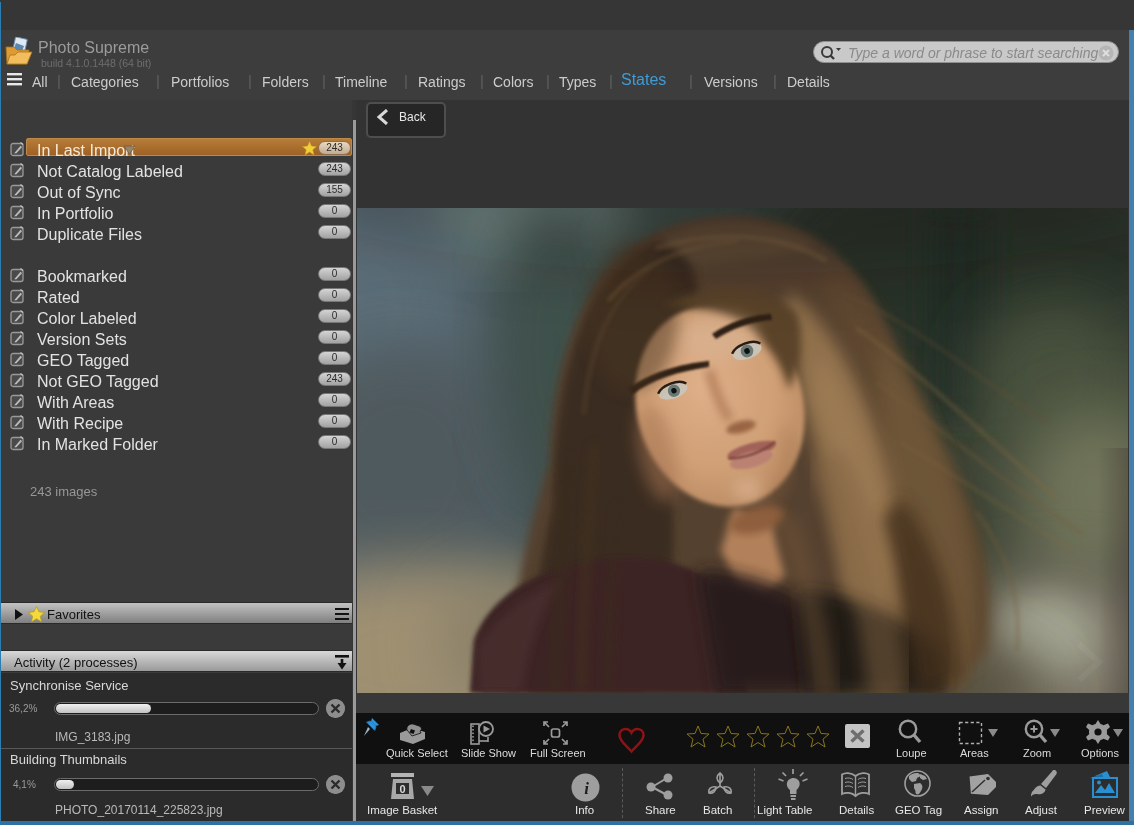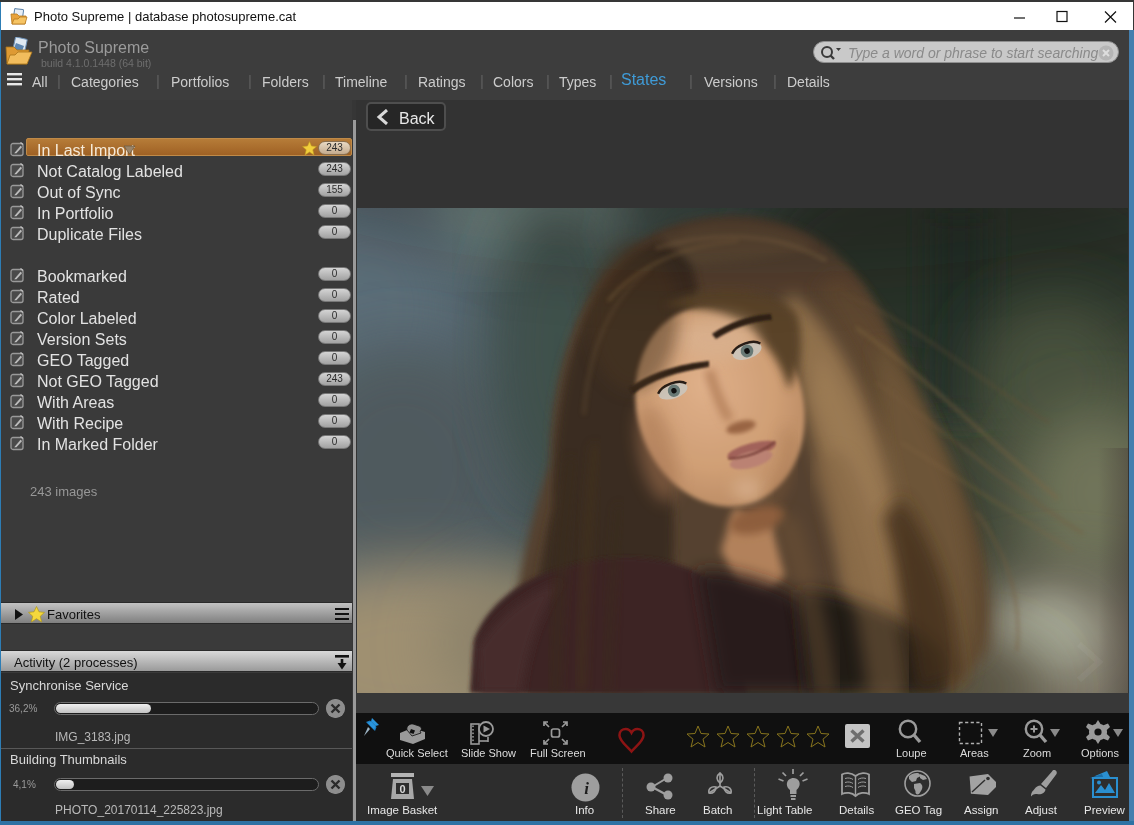--- a/index.html
+++ b/index.html
@@ -10,21 +10,21 @@
 #header{position:absolute;left:1px;top:30px;width:1129px;height:70px;background:#3d3d3d}
 #brand{position:absolute;left:37px;top:9px;font-size:16px;color:#9b9b9b}
 #build{position:absolute;left:40px;top:27px;font-size:10.5px;color:#6e6e6e}
 
 .nav{position:absolute;top:44px;font-size:14px;color:#cccccc}
 .navsep{position:absolute;top:42px;font-size:15px;color:#606060}
 
 #search{position:absolute;left:812px;top:11px;width:306px;height:22px;background:#c9c9c9;border:1px solid #8f8f8f;border-radius:11px}
 #searchtext{position:absolute;left:34px;top:3px;font-style:italic;font-size:14px;color:#8a8a8a}
 
-#back{position:absolute;z-index:4;left:366px;top:102px;width:80px;height:29px;background:#262626;border:2px solid #4e4e4e;border-radius:5px;color:#e8e8e8;font-size:16px}
+#back{position:absolute;z-index:4;left:366px;top:102px;width:80px;height:36px;background:#262626;border:2px solid #4e4e4e;border-radius:5px;color:#e8e8e8;font-size:12px}
 
 #sidebar{position:absolute;left:1px;top:100px;width:351px;height:725px;background:#3a3a3a}
 .row{position:absolute;left:0;width:351px;height:21px}
 .rlabel{position:absolute;left:36px;top:3px;font-size:16px;color:#e2e2e2}
 .badge{position:absolute;left:317px;top:2px;width:33px;height:14px;border-radius:7px;background:linear-gradient(#d4d4d4,#a2a2a2);border:1px solid #787878;color:#2c2c2c;font-size:10px;text-align:center;line-height:12px}
 .ricon{position:absolute;left:9px;top:2px}
 #selrow{position:absolute;left:25px;top:-1px;width:326px;height:18px;background:linear-gradient(#b67c38,#9f6124);border:1px solid #bf8a48;border-radius:2px}
 #images243{position:absolute;left:29px;top:384px;font-size:13px;color:#979797}
 .hdr{position:absolute;left:0;width:351px;height:22px;background:linear-gradient(#c2c2c2,#7f7f7f);border-top:1px solid #2a2a2a;border-bottom:1px solid #2a2a2a;color:#111;font-size:13px}
 #activitypanel{position:absolute;left:0;top:573px;width:351px;height:152px;background:#2b2b2b}
@@ -45,33 +45,20 @@
 .tlabel1{position:absolute;top:34px;font-size:11px;color:#dcdcdc;white-space:nowrap}
 .tlabel2{position:absolute;top:40px;font-size:11.5px;color:#e6e6e6;white-space:nowrap}
 .vsep{position:absolute;top:4px;height:50px;border-left:1px dashed #5a5a5a}
 
 #bleft{position:absolute;left:0;top:2px;width:1px;height:823px;background:#2d7db5}
 #bright{position:absolute;left:1129px;top:30px;width:5px;height:795px;background:#447fae}
 #bbottom{position:absolute;left:0;top:821px;width:1134px;height:4px;background:#2e72a4}
 </style></head>
 <body>
 <div id="win">
-  <div id="titlebar">
-    <svg class="abs" style="left:9px;top:5px" width="19" height="19" viewBox="0 0 19 19">
-      <rect x="4" y="2" width="9" height="11" rx="1" fill="#e8eef5" stroke="#5a80a8" stroke-width="1" transform="rotate(8 8 7)"></rect>
-      <path d="M1 7 L7 7 L9 9 L16 9 L15 17 L2 17 Z" fill="#e8a33d" stroke="#b77a1e" stroke-width="0.8"></path>
-      <path d="M2 17 L15 17 L17 10 L10 10 L8 12 L4 12 Z" fill="#f6c464" stroke="#b77a1e" stroke-width="0.8"></path>
-    </svg>
-    <div id="titletext">Photo Supreme | database photosupreme.cat</div>
-    <svg class="abs" style="left:1013px;top:8px" width="110" height="14" viewBox="0 0 110 14">
-      <line x1="0" y1="8" x2="11" y2="8" stroke="#111" stroke-width="1.2"></line>
-      <rect x="43" y="1.5" width="10" height="10" fill="none" stroke="#111" stroke-width="1.2"></rect>
-      <path d="M91 1.5 L102 12.5 M102 1.5 L91 12.5" stroke="#111" stroke-width="1.2"></path>
-    </svg>
-  </div>
   <div id="header">
     <svg class="abs" style="left:4px;top:7px" width="29" height="29" viewBox="0 0 29 29">
       <rect x="9" y="1" width="12" height="15" rx="1" fill="#dfe9f2" stroke="#6d90b5" transform="rotate(12 15 8)"></rect>
       <path d="M11 6 l8 3 l-3 8 l-8 -3 Z" fill="#5d86b0"></path>
       <path d="M1 10 L9 10 L12 13 L24 13 L22 27 L2 27 Z" fill="#de9a33" stroke="#a8741a" stroke-width="0.8"></path>
       <path d="M2 27 L22 27 L27 15 L13 15 L10 18 L5 18 Z" fill="#f2bd5d" stroke="#a8741a" stroke-width="0.8"></path>
     </svg>
     <div id="brand">Photo Supreme</div>
     <div id="build">build 4.1.0.1448 (64 bit)</div>
     <svg class="abs" style="left:6px;top:43px" width="15" height="13" viewBox="0 0 15 13">

